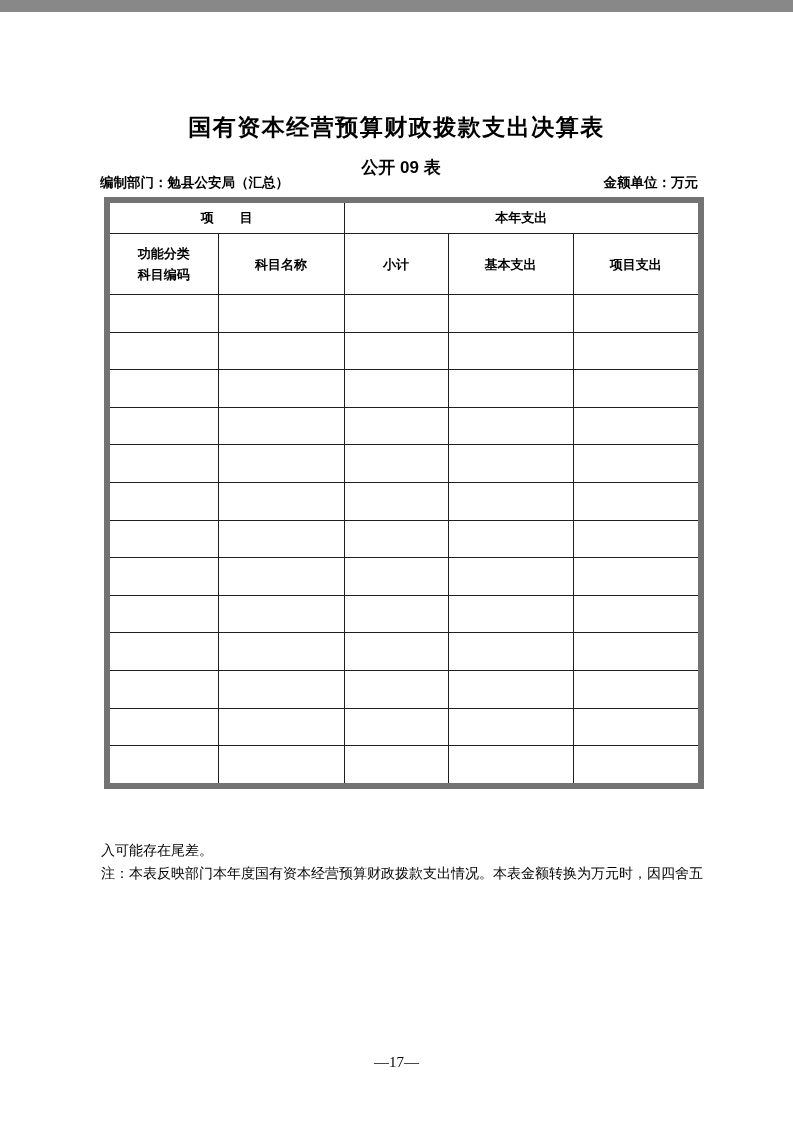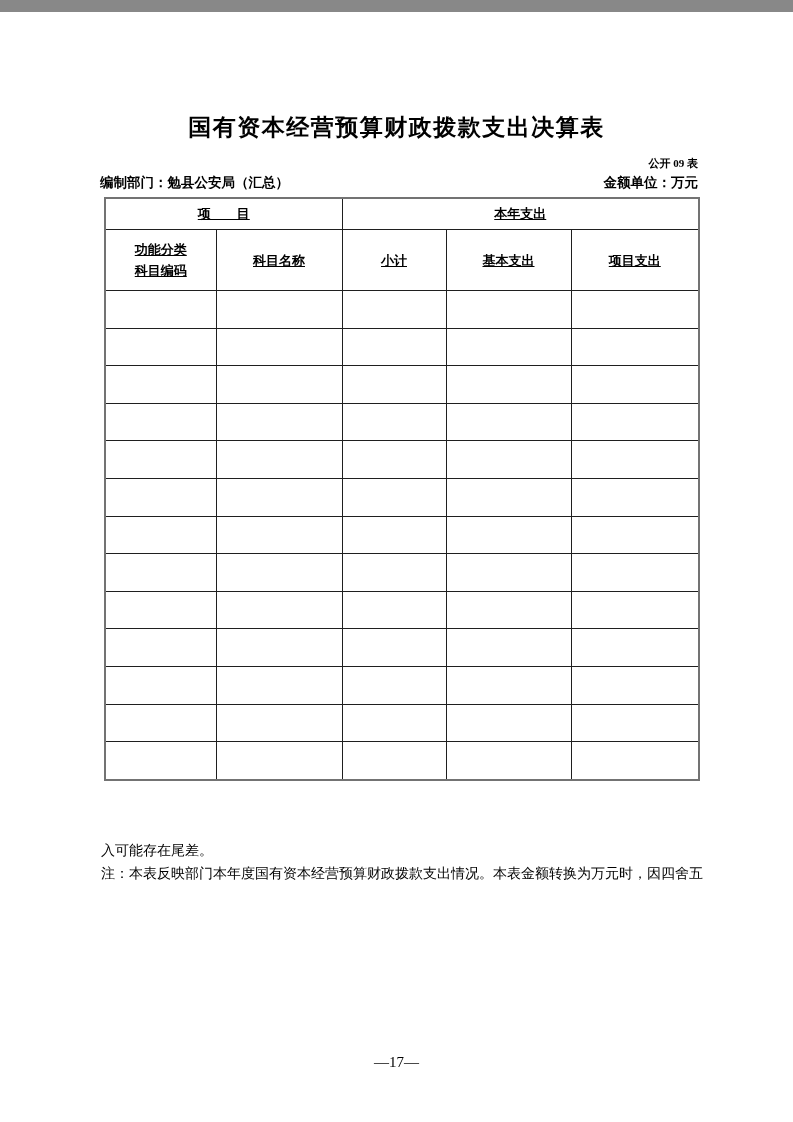--- a/index.html
+++ b/index.html
@@ -12,34 +12,33 @@
     color:#000;
     overflow:hidden;
   }
   .doc-title {
     position:absolute; top:100px; left:0; width:100%;
     text-align:center;
     font-size:23px; font-weight:bold; letter-spacing:1.5px;
   }
   .table-code {
     position:absolute; top:144px; left:104px; width:594px;
-    text-align:right; font-size:11px; font-weight:bold;font-family:Liberation Serif, serif;
+    text-align:center; font-size:17px; font-weight:bold;
   }
   .meta-row {
     position:absolute; top:162px; left:100px; width:598px;
     display:flex; justify-content:space-between;
     font-size:13.5px; font-weight:bold;gap:12px;
   }
   table.budget {
     position:absolute; top:185px; left:104px;
     width:594px;
     border-collapse:collapse;
     table-layout:fixed;
-    border:2px solid #737373;
-    text-decoration:underline;
+    border:6px solid #737373;
   }
   table.budget td {
     border:1px solid #1f1f1f;
     padding:0 4px;
     text-align:center;
     vertical-align:middle;
     font-size:13px;
     font-weight:bold;
     overflow:hidden;
   }

